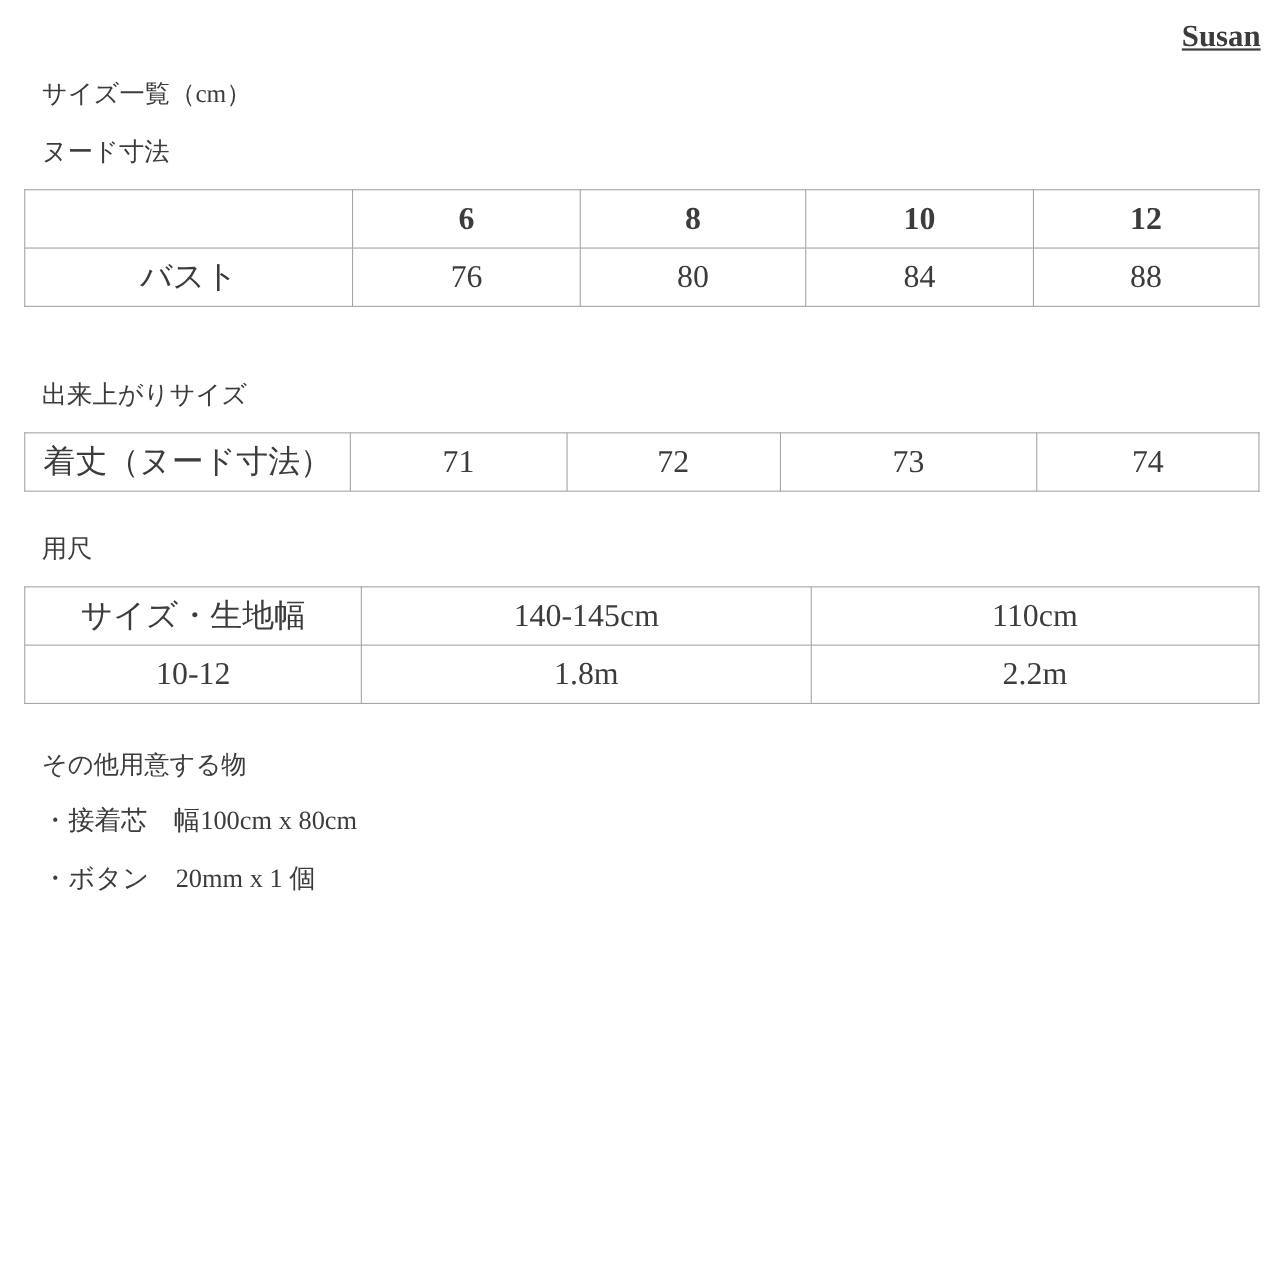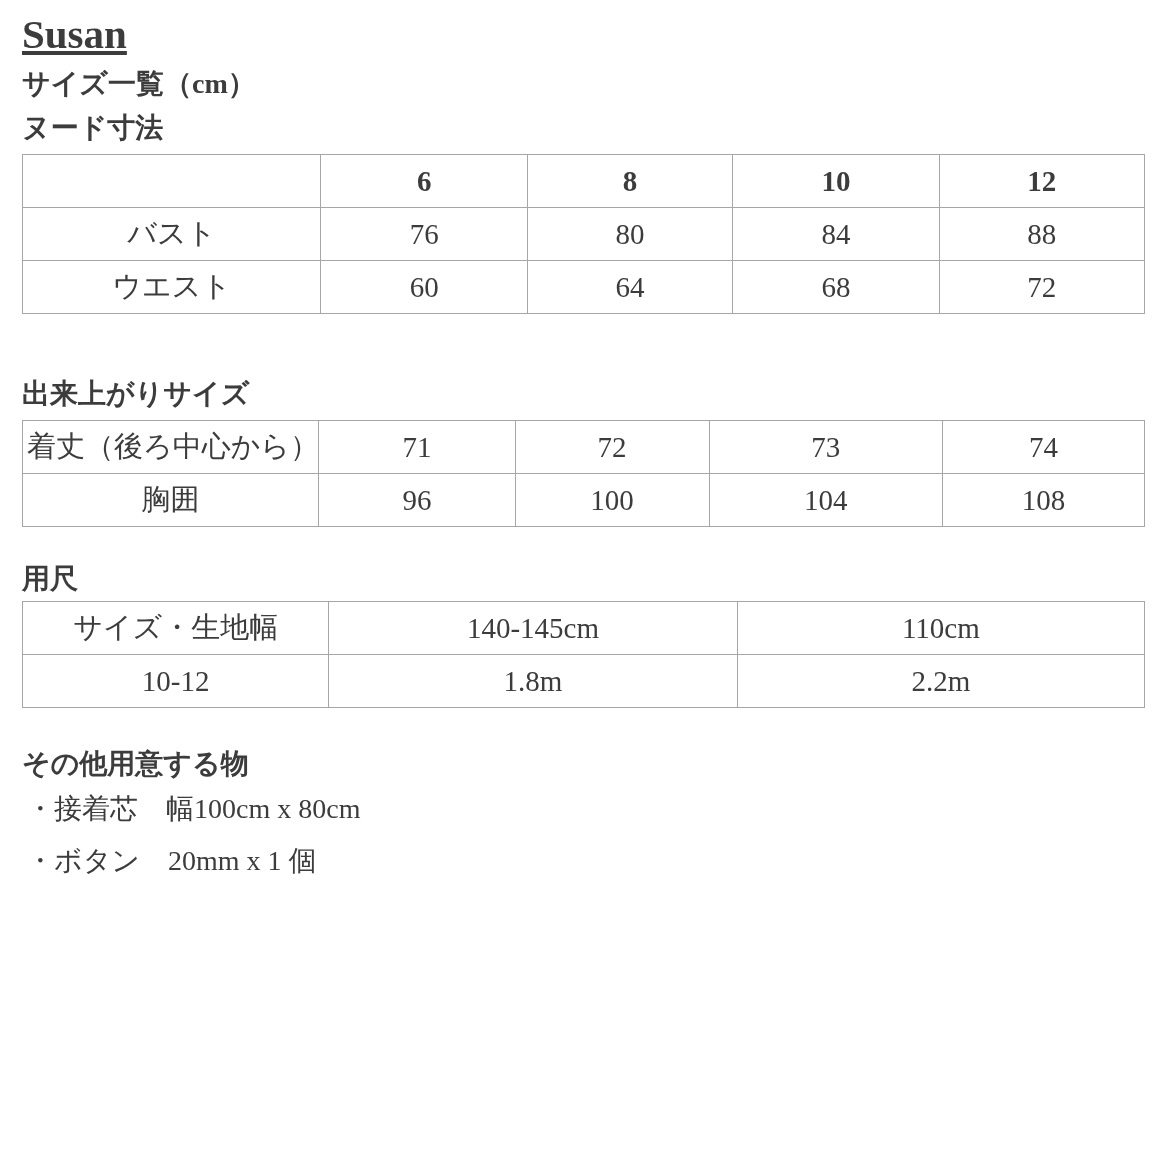--- a/index.html
+++ b/index.html
@@ -9,31 +9,32 @@
   body {
     width: 1162px;
     height: 1150px;
     box-sizing: border-box;
     padding: 16px 16px 0 22px;
     font-family: "Liberation Serif", "DejaVu Serif", serif;
     color: #3c3c3c;
     overflow: hidden;
   }
   .doc-title {
-    font-size: 41px;
+    font-size: 28px;
     line-height: 36px;
     font-weight: bold;
     text-decoration: underline;
     margin: 0 0 14px 0;
+    text-align: right;
   }
   .sec-heading {
-    font-size: 28px;
+    font-size: 23px;
     line-height: 36px;
-    font-weight: bold;
-    margin: 0;
+    font-weight: normal;
+    margin: 16px;
   }
   .mt-sub     { margin-top: 8px; }
   .mt-sec2    { margin-top: 62px; }
   .mt-sec3    { margin-top: 34px; }
   .mt-sec4    { margin-top: 38px; }
   table.tbl {
     border-collapse: collapse;
     table-layout: fixed;
     width: 1123px;
     margin-top: 8px;
@@ -45,23 +46,23 @@
     text-align: center;
     vertical-align: middle;
     font-size: 29px;
     color: #3c3c3c;
     padding: 0 4px;
     overflow: hidden;
     white-space: nowrap;
   }
   .tbl td.b { font-weight: bold; }
   .bullet {
-    font-size: 28px;
+    font-size: 24px;
     line-height: 34px;
-    margin: 10px 0 0 4px;
+    margin: 10px 0 0 16px;
   }
   .bullet + .bullet { margin-top: 18px; font-family: Liberation Serif, serif; }
 </style>
 </head>
 <body>
 
 <h1 class="doc-title">Susan</h1>
 
 <h2 class="sec-heading">サイズ一覧（cm）</h2>
 <h2 class="sec-heading mt-sub">ヌード寸法</h2>
@@ -82,54 +83,40 @@
       <td class="b">10</td>
       <td class="b">12</td>
     </tr>
     <tr>
       <td>バスト</td>
       <td>76</td>
       <td>80</td>
       <td>84</td>
       <td>88</td>
     </tr>
-    <tr>
-      <td>ウエスト</td>
-      <td>60</td>
-      <td>64</td>
-      <td>68</td>
-      <td>72</td>
-    </tr>
   </tbody>
 </table>
 
 <h2 class="sec-heading mt-sec2">出来上がりサイズ</h2>
 
 <table class="tbl t2">
   <colgroup>
     <col style="width:26.4%">
       <col style="width:17.5%">
       <col style="width:17.3%">
       <col style="width:20.8%">
       <col style="width:18.0%">
   </colgroup>
   <tbody>
     <tr>
-      <td>着丈（後ろ中心から）</td>
+      <td>着丈（ヌード寸法）</td>
       <td>71</td>
       <td>72</td>
       <td>73</td>
       <td>74</td>
-    </tr>
-    <tr>
-      <td>胸囲</td>
-      <td>96</td>
-      <td>100</td>
-      <td>104</td>
-      <td>108</td>
     </tr>
   </tbody>
 </table>
 
 <h2 class="sec-heading mt-sec3">用尺</h2>
 
 <table class="tbl t3">
   <colgroup>
     <col style="width:27.3%">
       <col style="width:36.4%">

